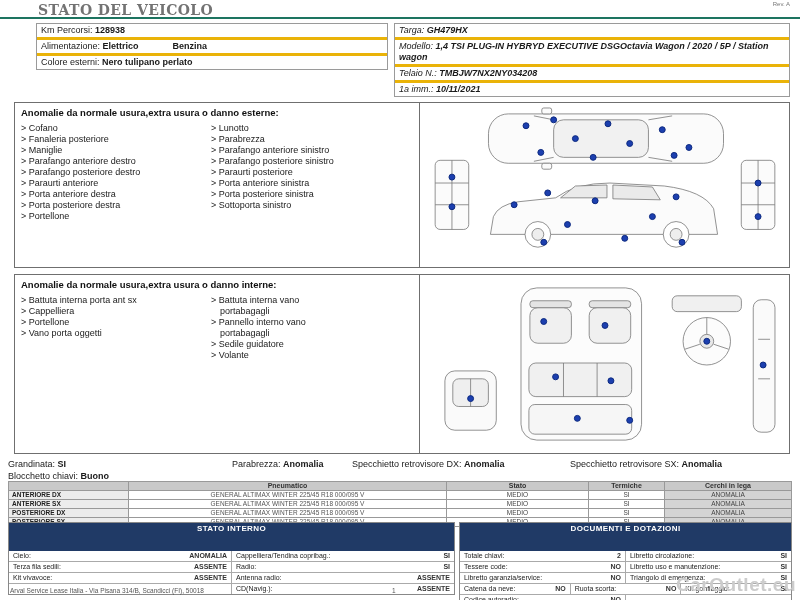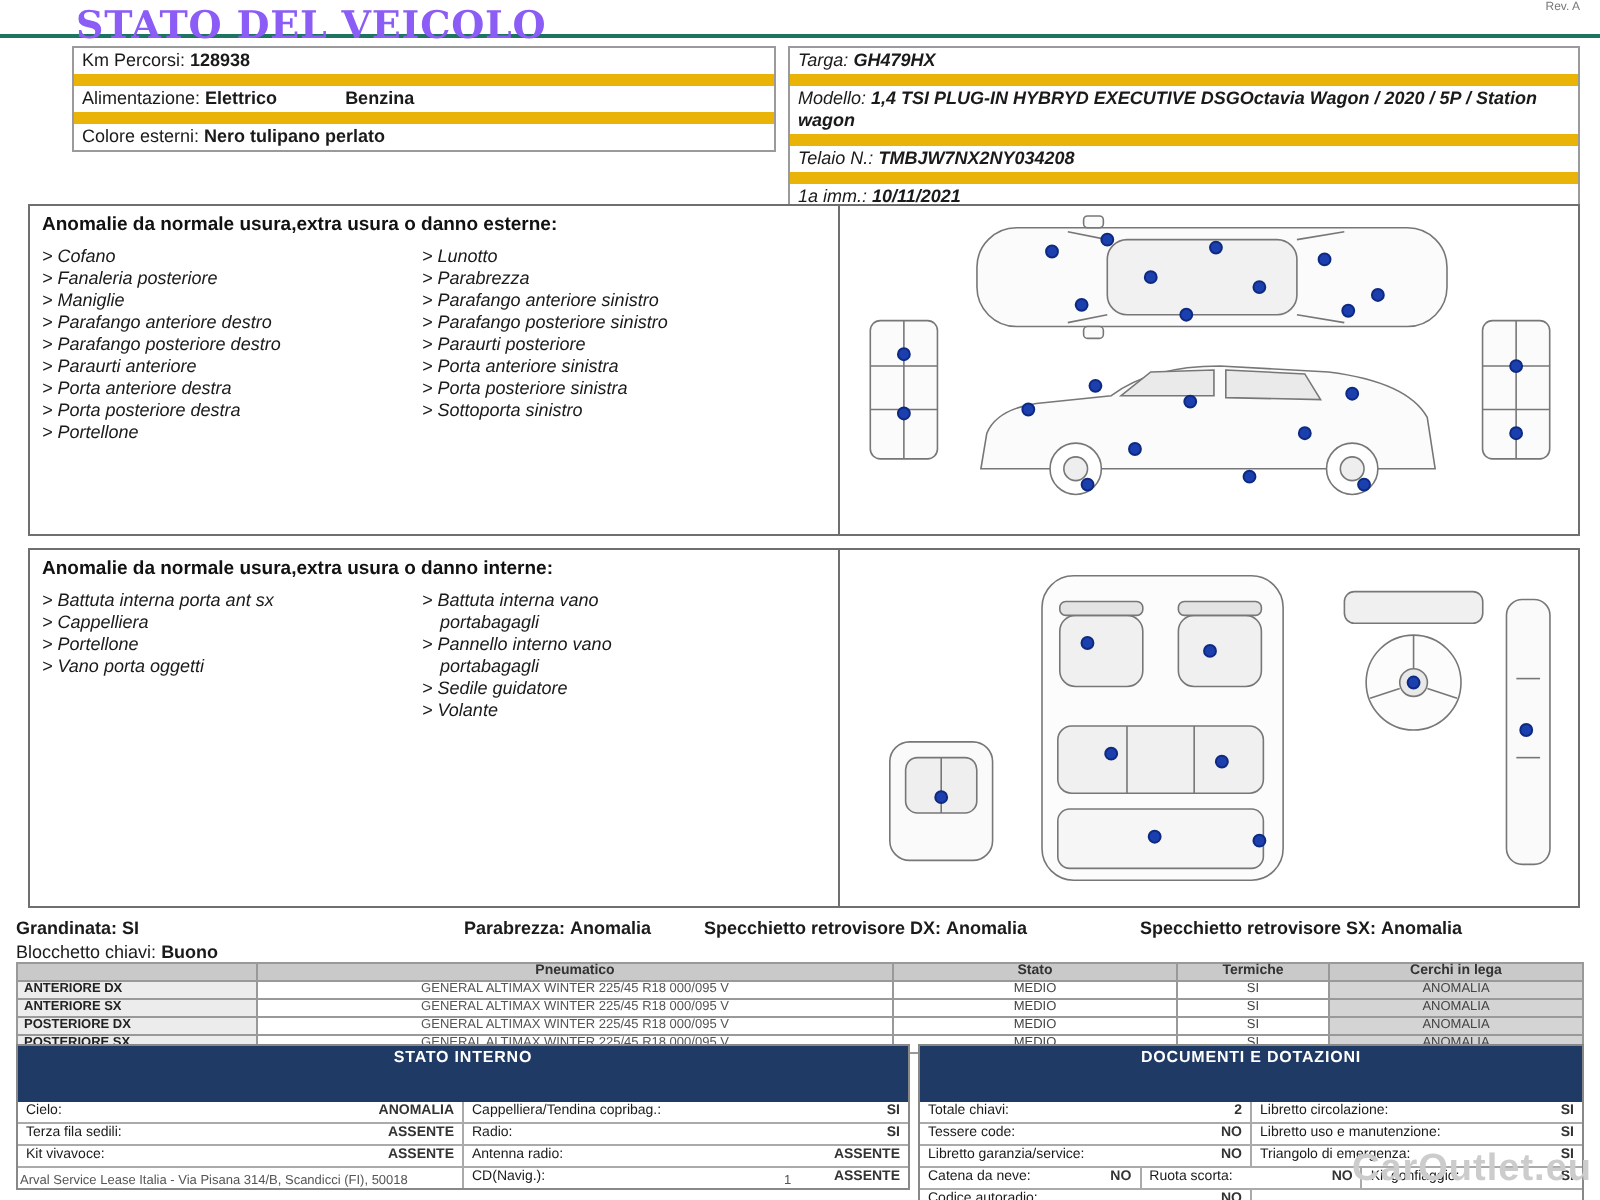--- a/index.html
+++ b/index.html
@@ -7,45 +7,45 @@
   body {
     width: 800px; height: 600px;
     font-family: "Liberation Sans", sans-serif;
     font-size: 9px; color: #1a1a1a;
     position: relative; overflow: hidden;
   }
   .page { position: absolute; inset: 0; background: #fff; overflow: hidden; }
 
   
   .hdr { position: absolute; left: 0; top: 0; width: 800px; height: 19px; border-bottom: 2px solid #1d7460; }
-  .title { position: absolute; left: 38px; top: 2px; font-family: "DejaVu Serif", serif; font-weight: bold; font-size: 19px; color: #8b5cf6; letter-spacing: .4px; }
+  .title { position: absolute; left: 38px; top: 2px; font-family: "DejaVu Serif", serif; font-weight: bold; font-size: 14px; color: #737373; letter-spacing: .4px; }
   .rev { position: absolute; right: 10px; top: 1px; font-size: 6px; color: #777; }
 
   
   .infoL { position: absolute; left: 36px; top: 23px; width: 352px; border: 1px solid #9a9a9a; background: #fff; }
   .infoR { position: absolute; left: 394px; top: 23px; width: 396px; border: 1px solid #9a9a9a; background: #fff; font-style: italic; }
-  .info-row { border-bottom: 6px solid #eab308; padding: 1px 4px; min-height: 13px; line-height: 11px; }
+  .info-row { border-bottom: 3px solid #eab308; padding: 1px 4px; min-height: 13px; line-height: 11px; }
   .info-row:last-child { border-bottom: none; }
   .gap { display: inline-block; width: 34px; }
 
   
   .anom-box { position: absolute; left: 14px; width: 776px; border: 1px solid #6f6f6f; background: #fff; }
   #ext-box { top: 102px; height: 166px; }
   #int-box { top: 274px; height: 180px; }
   .anom-text { position: absolute; left: 0; top: 0; right: 370px; bottom: 0; padding: 4px 6px; }
   .anom-title { font-weight: bold; font-size: 9.5px; color: #111; margin-bottom: 5px; }
   .anom-cols { display: flex; }
   .anom-col { width: 190px; }
   .anom-col.narrow { width: 140px; }
-  .anom-item { line-height: 11px; font-size: 9px; padding-left: 9px; text-indent: -9px; font-style: italic; }
+  .anom-item { line-height: 11px; font-size: 9px; padding-left: 9px; text-indent: -9px; }
   .anom-diagram { position: absolute; top: 0; right: 0; width: 370px; height: 100%; border-left: 1px solid #6f6f6f; display: flex; align-items: center; justify-content: center; background: #fff; }
 
   
   .status-wrap { position: absolute; left: 8px; top: 459px; width: 784px; font-size: 9px; }
-  .status-row1 { display: flex; font-weight: bold; }
+  .status-row1 { display: flex; }
   .status-item:nth-child(1) { width: 224px; }
   .status-item:nth-child(2) { width: 120px; }
   .status-item:nth-child(3) { width: 218px; }
   .status-row2 { margin-top: 2px; }
 
   
   .tires { position: absolute; left: 8px; top: 481px; width: 784px; border-collapse: collapse; table-layout: fixed; }
   .tires th, .tires td { border: 1px solid #999; padding: 0 3px; height: 9px; line-height: 8px; font-size: 6.5px; }
   .tires th { background: #c9c9c9; color: #333; font-weight: bold; text-align: center; font-size: 7px; }
   .tires td { text-align: center; color: #444; }

